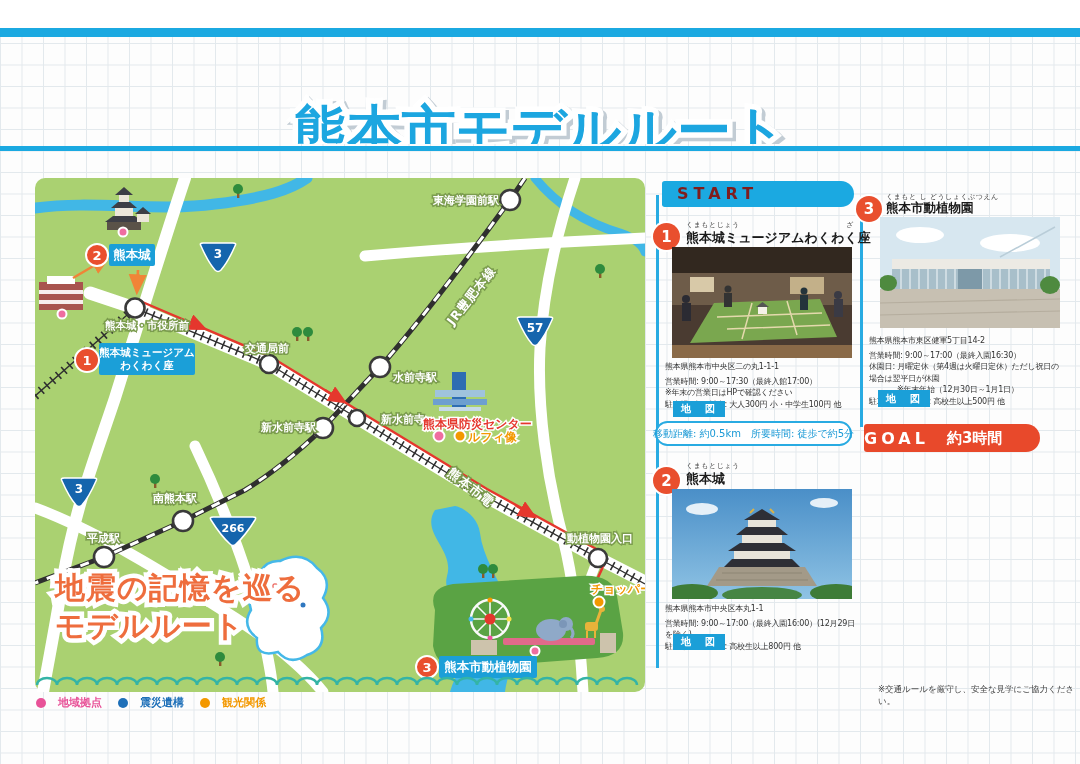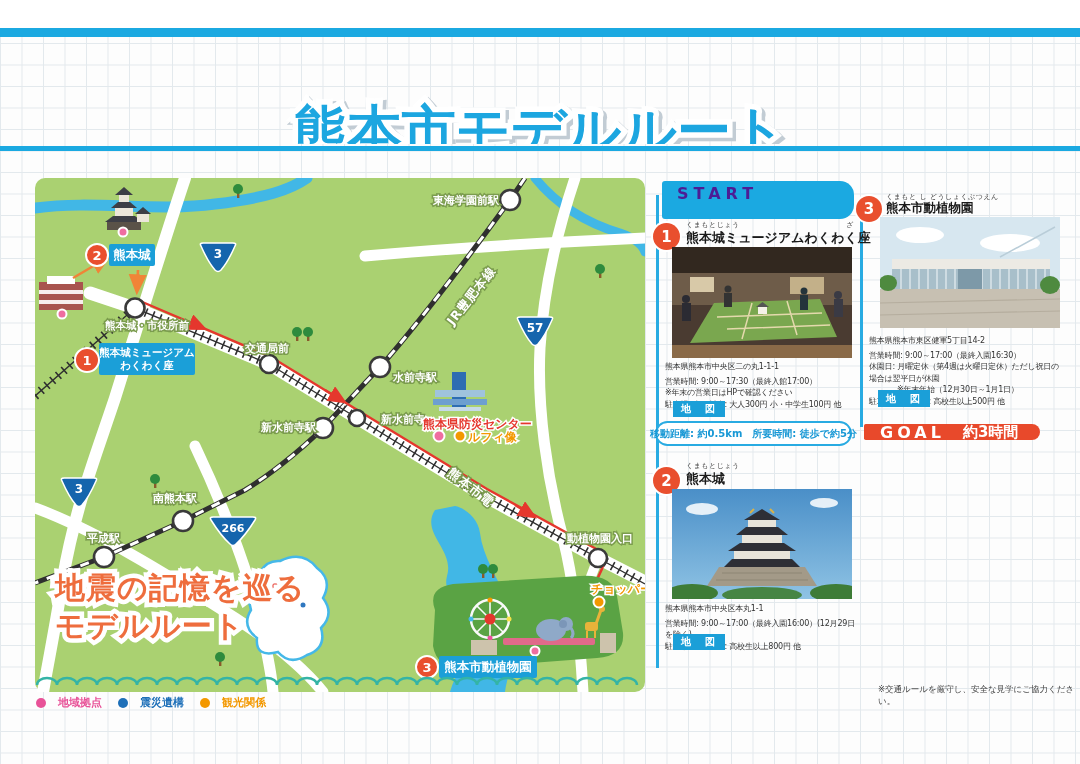--- a/index.html
+++ b/index.html
@@ -31,40 +31,40 @@
   .legend-dot{width:10px;height:10px;border-radius:50%;}
   .lg-pink{background:#e85298;color:#e85298;}
   .lg-blue{background:#1d6fb8;color:#1d6fb8;}
   .lg-orange{background:#f39800;color:#f39800;}
   .legend-item.lg-pink,.legend-item.lg-blue,.legend-item.lg-orange{background:transparent;}
 
   .col-line{position:absolute;width:3px;background:#29abe2;}
   .col1-line{left:656px;top:195px;height:473px;}
   .col2-line{left:860px;top:205px;height:222px;}
 
-  .start-ribbon{position:absolute;left:662px;top:181px;width:192px;height:38px;background:#1ba9e1;color:#4c1d95;
+  .start-ribbon{position:absolute;left:662px;top:181px;width:192px;height:26px;background:#1ba9e1;color:#7f1d1d;
     font-weight:bold;font-size:16px;letter-spacing:5px;line-height:26px;padding-left:15px;box-sizing:border-box;
     border-radius:3px 14px 14px 3px;}
-  .goal-ribbon{position:absolute;left:864px;top:424px;width:176px;height:16px;background:#e8492b;color:#fff;
-    display:flex;align-items:center;gap:18px;padding-left:16px;box-sizing:border-box;border-radius:3px 14px 14px 3px;}
+  .goal-ribbon{position:absolute;left:864px;top:424px;width:176px;height:28px;background:#e8492b;color:#fff;
+    display:flex;align-items:center;gap:18px;box-sizing:border-box;border-radius:3px 14px 14px 3px;}
   .goal-word{font-weight:bold;font-size:16px;letter-spacing:4px;}
   .goal-time{font-weight:bold;font-size:15px;}
 
   .num-circle{position:absolute;width:27px;height:27px;border-radius:50%;background:#e94f2e;color:#fff;
     font-weight:bold;font-size:15px;display:flex;align-items:center;justify-content:center;box-shadow:0 0 0 2px #fff;}
   .furi{position:absolute;font-size:7px;color:#444;letter-spacing:0.5px;display:flex;justify-content:space-between;}
   .stop-name{position:absolute;font-size:13px;font-weight:bold;color:#1a1a1a;white-space:nowrap;}
 
   .photo{position:absolute;overflow:hidden;}
   .details{position:absolute;width:196px;font-size:8px;color:#333;line-height:1.45;letter-spacing:-0.2px;}
   .details .addr{margin-bottom:3px;}
   .map-btn{position:absolute;width:52px;height:16px;background:#1b9fd8;border-radius:0;color:#fff;
     font-size:10px;font-weight:bold;display:flex;align-items:center;justify-content:center;letter-spacing:2px;}
   .transfer{position:absolute;background:#fff;border:2px solid #29abe2;border-radius:14px;color:#1898d5;
-    font-weight:bold;display:flex;align-items:center;justify-content:center;white-space:nowrap;box-sizing:border-box;}
+    font-weight:normal;display:flex;align-items:center;justify-content:center;white-space:nowrap;box-sizing:border-box;}
   .transfer1{left:655px;top:421px;width:197px;height:25px;font-size:10px;}
   .transfer2{left:651px;top:657px;width:213px;height:25px;font-size:9px;}
 
   .footnote{position:absolute;left:878px;top:684px;font-size:8.5px;color:#444;}
 </style>
 </head>
 <body>
 
 <div class="page">
   <div class="top-margin"></div>

